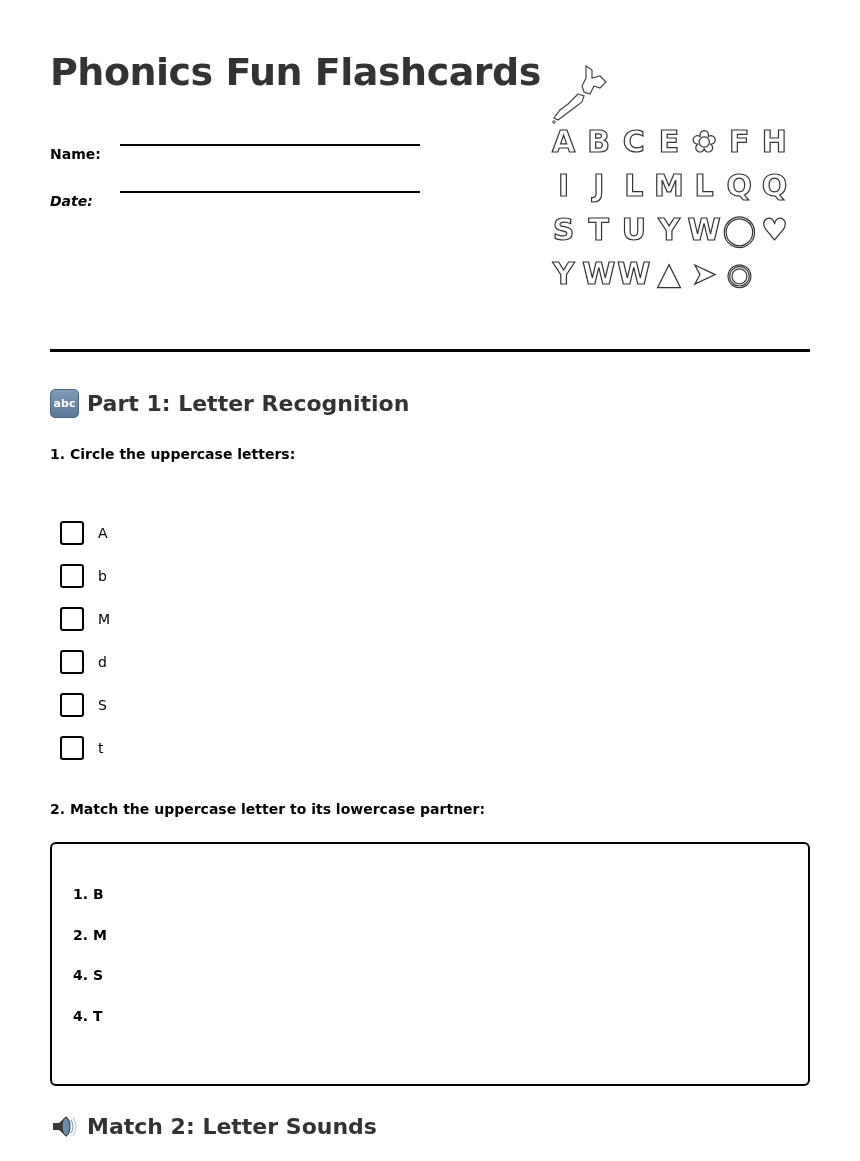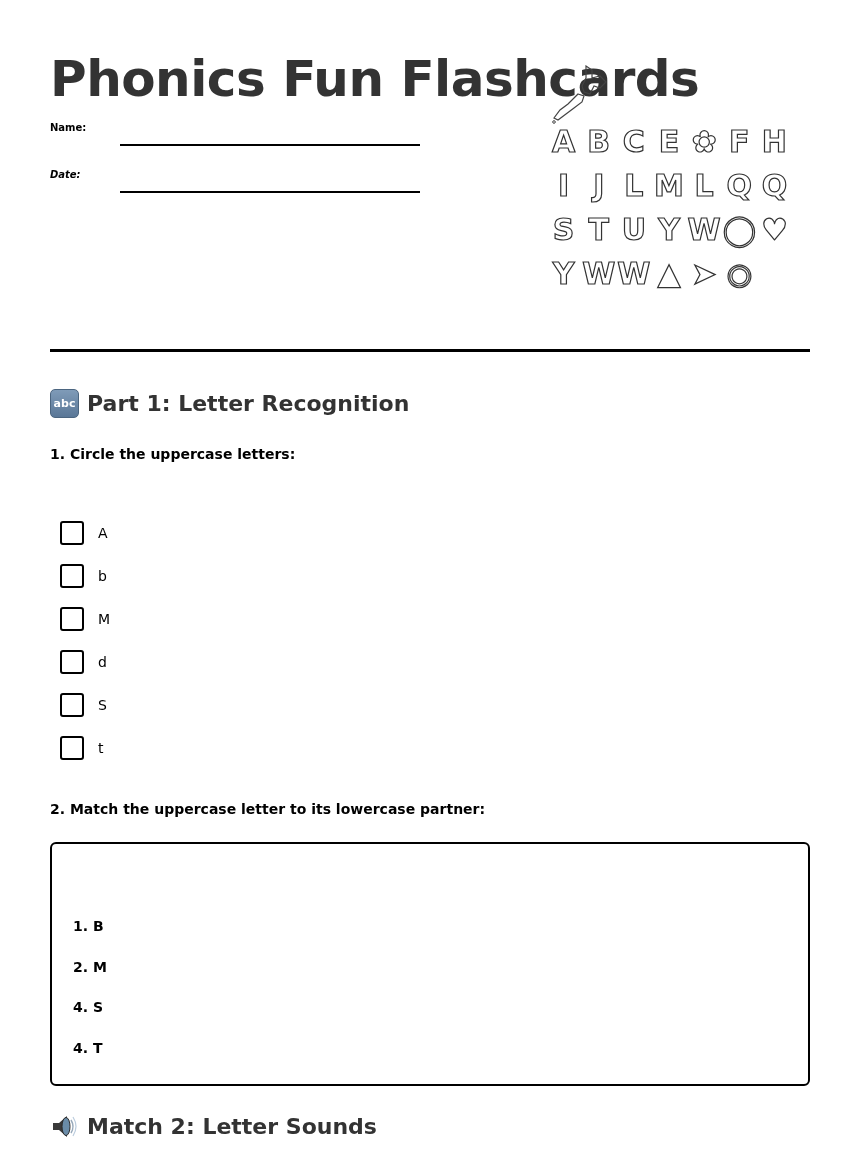--- a/index.html
+++ b/index.html
@@ -1,26 +1,26 @@
 <!DOCTYPE html>
 <html><head>
 <meta charset="utf-8">
 <style>
   * { box-sizing: border-box; margin: 0; padding: 0; }
   html, body { width: 860px; height: 1161px; background: #ffffff; overflow: hidden; }
   body { font-family: "DejaVu Sans", sans-serif; color: #000; position: relative; }
 
   .title {
     position: absolute; left: 50px; top: 50px;
-    font-size: 50px; font-weight: bold; color: #333333;
+    font-size: 38px; font-weight: bold; color: #333333;
     letter-spacing: -0.5px; white-space: nowrap;
   }
 
   .field { position: absolute; left: 50px; display: flex; align-items: flex-end; }
-  .field .label { font-size: 10px; font-weight: bold; width: 70px; }
+  .field .label { font-size: 14px; font-weight: bold; width: 70px; margin-top: 24px; }
   .field .line { width: 300px; height: 2px; background: #000; }
   .field-name { top: 122px; }
   .field-name .line { position: absolute; left: 70px; top: 22px; }
   .field-date { top: 169px; font-style: italic; }
   .field-date .line { position: absolute; left: 70px; top: 22px; }
 
   .illustration {
     position: absolute; left: 546px; top: 64px; width: 246px; height: 236px;
   }
   .letters-grid {
@@ -63,21 +63,21 @@
     width: 24px; height: 24px; border: 2px solid #000; border-radius: 3px; background: #fff;
   }
   .check-label { margin-left: 14px; font-size: 14px; color: #000; }
   .check-item { position: relative; }
 
   .match-box {
     position: absolute; left: 50px; top: 842px; width: 760px; height: 244px;
     border: 2px solid #000; border-radius: 6px;
   }
   .match-col { position: absolute; top: 40px; }
-  .match-col.left { left: 21px; margin-top: 32px; }
+  .match-col.left { left: 21px; }
   .match-col.right { left: 486px; }
   .match-item { font-size: 14px; font-weight: bold; height: 40.5px; line-height: 20px; }
 </style>
 </head>
 <body>
 
 <div class="title">Phonics Fun Flashcards</div>
 
 <div class="field field-name">
   <span class="label">Name:</span>

